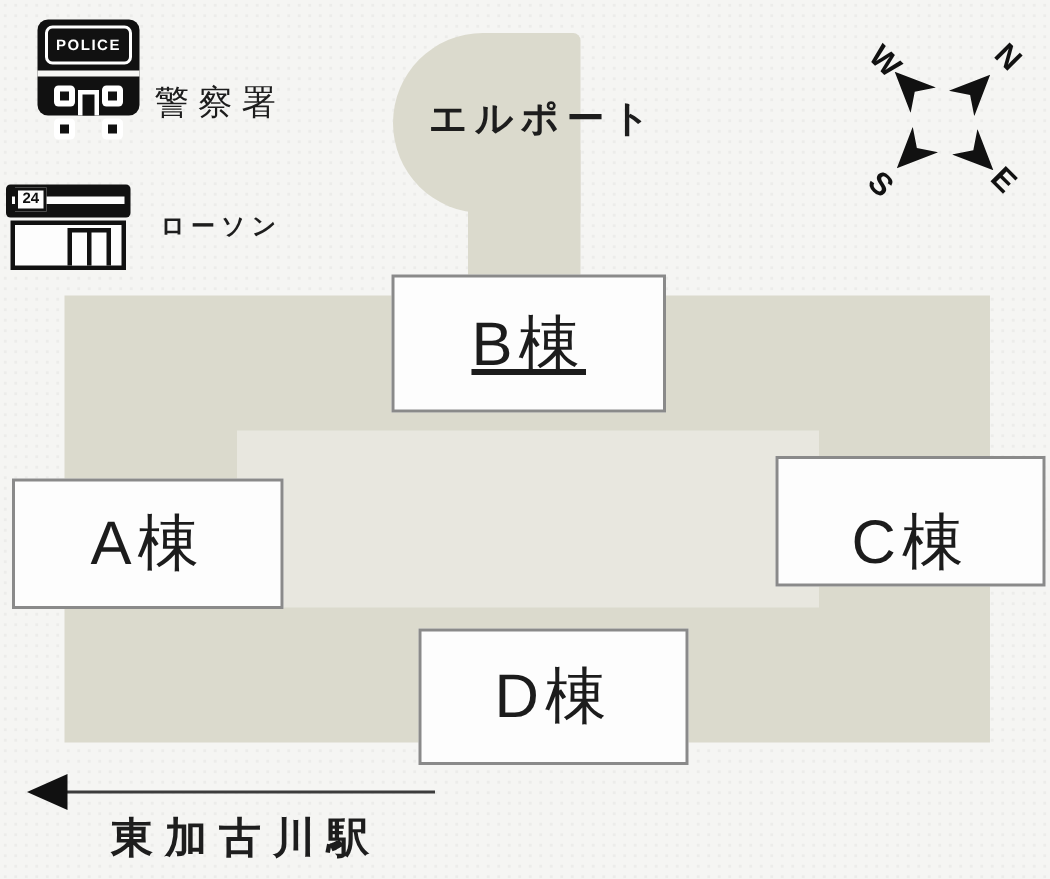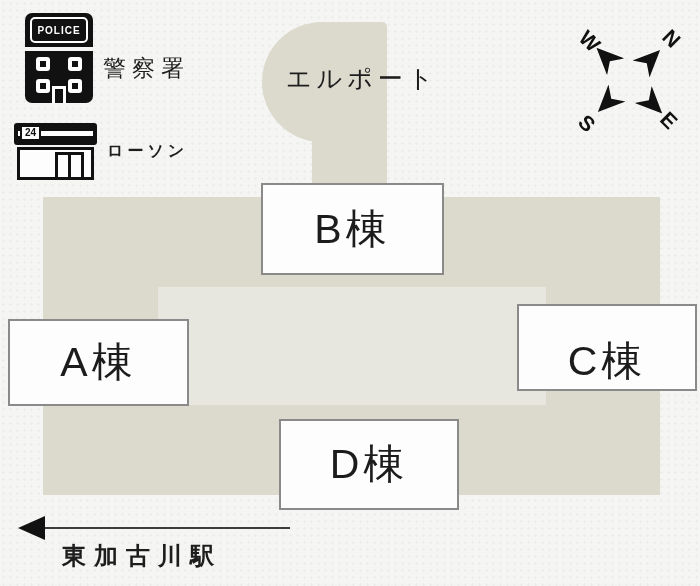--- a/index.html
+++ b/index.html
@@ -10,48 +10,48 @@
     background-size:7px 7px;
     font-family:"Liberation Sans", sans-serif;
     color:#1d1d1d;
   }
   
   .main-rect{position:absolute;left:43px;top:197px;width:617px;height:298px;background:#dbdacd;}
   .courtyard{position:absolute;left:158px;top:287px;width:388px;height:118px;background:#e8e7df;}
   .elport-blob{position:absolute;left:262px;top:22px;width:125px;height:120px;background:#dbdacd;
     border-radius:62px 5px 0 62px;}
   .elport-stem{position:absolute;left:312px;top:100px;width:75px;height:97px;background:#dbdacd;}
-  .elport-label{position:absolute;left:286px;top:62px;font-size:25px;font-weight:normal;letter-spacing:5px;white-space:nowrap;}
+  .elport-label{position:absolute;left:286px;top:62px;font-size:25px;font-weight:bold;letter-spacing:5px;white-space:nowrap;}
   
   .bbox{position:absolute;background:#fdfdfd;border:2px solid #8a8a8a;
     display:flex;align-items:center;justify-content:center;
     font-size:41px;letter-spacing:4px;color:#1c1c1c;}
-  .bbox-b{left:261px;top:183px;width:179px;height:88px;}
+  .bbox-b{left:261px;top:183px;width:179px;height:88px;text-decoration:underline;}
   .bbox-a{left:8px;top:319px;width:177px;height:83px;}
   .bbox-c{left:517px;top:304px;width:176px;height:83px;align-items:flex-end;}
   .bbox-d{left:264px;top:419px;width:176px;height:87px;margin-left:15px;}
   
   .police-label{position:absolute;left:103px;top:53px;font-size:23px;font-weight:normal;letter-spacing:6px;white-space:nowrap;}
   .lawson-label{position:absolute;left:107px;top:141px;font-size:16px;font-weight:bold;letter-spacing:4px;white-space:nowrap;}
   
-  .police-icon{position:absolute;left:25px;top:13px;width:68px;height:90px;background:#111;
+  .police-icon{position:absolute;left:25px;top:13px;width:68px;height:64px;background:#111;
     border-radius:7px;display:flex;flex-direction:column;}
   .p-banner{height:22px;margin:4px 5px 0;border:2px solid #fff;border-radius:5px;
     color:#fff;font-weight:bold;font-size:10px;letter-spacing:1px;
     display:flex;align-items:center;justify-content:center;}
   .p-gap{height:4px;background:#f5f5f3;margin-top:4px;}
   .p-body{flex:1;position:relative;border-radius:0 0 7px 7px;}
   .p-win{position:absolute;width:14px;height:14px;background:#fff;border-radius:3px;}
   .p-win::after{content:"";position:absolute;left:4px;top:4px;width:6px;height:6px;background:#111;}
   .p-win.w1{left:11px;top:6px;} .p-win.w2{left:43px;top:6px;}
   .p-win.w3{left:11px;top:28px;} .p-win.w4{left:43px;top:28px;}
   .p-door{position:absolute;left:27px;bottom:0;width:8px;height:14px;background:#111;
     border:3px solid #fff;border-bottom:none;}
   
-  .lawson-icon{position:absolute;left:14px;top:123px;width:83px;height:64px;}
+  .lawson-icon{position:absolute;left:4px;top:123px;width:83px;height:64px;}
   .l-awning{position:relative;height:22px;background:#111;border-radius:3px;}
   .l-stripe{position:absolute;left:4px;right:4px;top:8px;height:5px;background:#fdfdfd;}
   .l-24{position:absolute;left:6px;top:2px;z-index:2;font-size:10px;line-height:12px;font-weight:bold;
     color:#111;background:#fdfdfd;padding:0 3px;border:2px solid #111;}
   .l-gap{height:2px;}
   .l-body{height:27px;margin:0 3px;background:#fdfdfd;border:3px solid #111;position:relative;}
   .l-door{position:absolute;right:7px;top:2px;bottom:0;width:29px;background:#111;
     display:flex;gap:3px;padding:3px 3px 0;box-sizing:border-box;}
   .l-door i{flex:1;background:#fdfdfd;}
   
@@ -63,21 +63,21 @@
   .dart{position:absolute;width:24px;height:27px;background:#111;
     clip-path:polygon(50% 0,100% 100%,50% 70%,0 100%);}
   .d-n{left:58px;top:26px;}
   .d-s{left:58px;bottom:26px;transform:rotate(180deg);}
   .d-w{left:25px;top:56px;transform:rotate(-90deg);}
   .d-e{right:25px;top:56px;transform:rotate(90deg);}
   
   .arrow-line{position:absolute;left:42px;top:527px;width:248px;height:2px;background:#3c3c3c;}
   .arrow-head{position:absolute;left:18px;top:516px;width:0;height:0;
     border-top:12px solid transparent;border-bottom:12px solid transparent;border-right:27px solid #111;}
-  .station-label{position:absolute;left:62px;top:540px;font-size:24px;font-weight:bold;letter-spacing:8px;white-space:nowrap;}
+  .station-label{position:absolute;left:74px;top:540px;font-size:28px;font-weight:bold;letter-spacing:8px;white-space:nowrap;}
 </style>
 </head>
 <body>
 
 <div class="stage">
 
   <div class="main-rect"></div>
   <div class="courtyard"></div>
   <div class="elport-blob"></div>
   <div class="elport-stem"></div>

